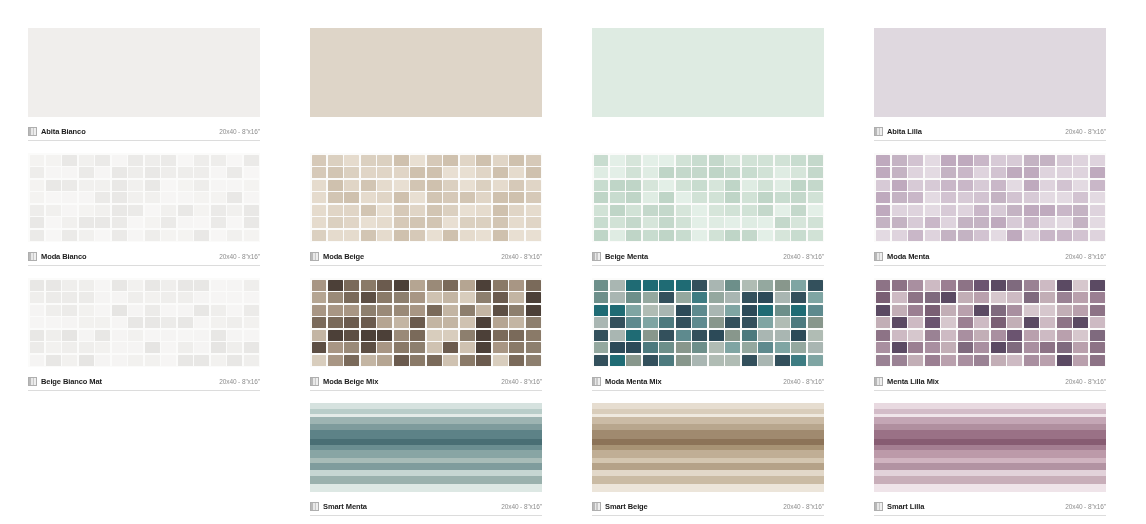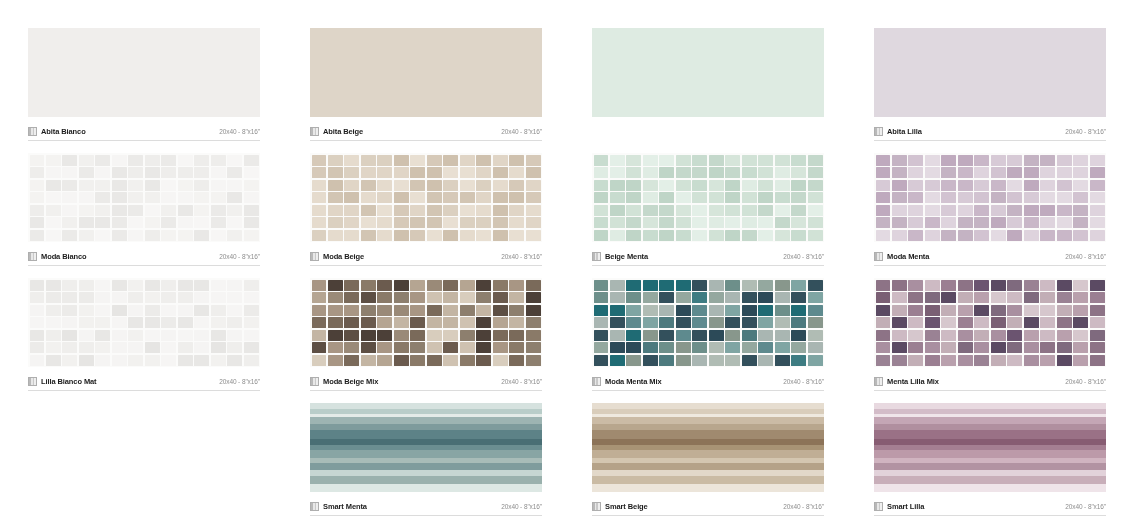--- a/index.html
+++ b/index.html
@@ -111,27 +111,20 @@
             <span class="thumb-icon"></span>
             <span class="cap-name">Abita Bianco</span>
           </div>
           <span class="cap-size">20x40 - 8"x16"</span>
         </div>
       </div>
       <div class="cell">
         <div class="swatch" style="background: rgb(222, 213, 200);">
           <div class="plain" style="background: rgb(222, 213, 200);"></div>
         </div>
-        <div class="caption">
-          <div class="cap-left">
-            <span class="thumb-icon"></span>
-            <span class="cap-name">Abita Beige</span>
-          </div>
-          <span class="cap-size">20x40 - 8"x16"</span>
-        </div>
       </div>
       <div class="cell">
         <div class="swatch" style="background: rgb(222, 235, 226);">
           <div class="plain" style="background: rgb(222, 235, 226);"></div>
         </div>
       </div>
       <div class="cell">
         <div class="swatch" style="background: rgb(223, 216, 223);">
           <div class="plain" style="background: rgb(223, 216, 223);"></div>
         </div>
@@ -686,21 +679,21 @@
             <i style="background: rgb(232, 231, 229);"></i>
             <i style="background: rgb(232, 231, 229);"></i>
             <i style="background: rgb(242, 241, 239);"></i>
             <i style="background: rgb(232, 231, 229);"></i>
             <i style="background: rgb(239, 238, 236);"></i>
           </div>
         </div>
         <div class="caption">
           <div class="cap-left">
             <span class="thumb-icon"></span>
-            <span class="cap-name">Lilla Bianco Mat</span>
+            <span class="cap-name">Beige Bianco Mat</span>
           </div>
           <span class="cap-size">20x40 - 8"x16"</span>
         </div>
       </div>
       <div class="cell">
         <div class="swatch" style="background: rgb(185, 171, 153);">
           <div class="mosaic">
             <i style="background: rgb(168, 150, 132);"></i>
             <i style="background: rgb(76, 64, 56);"></i>
             <i style="background: rgb(122, 106, 90);"></i>

